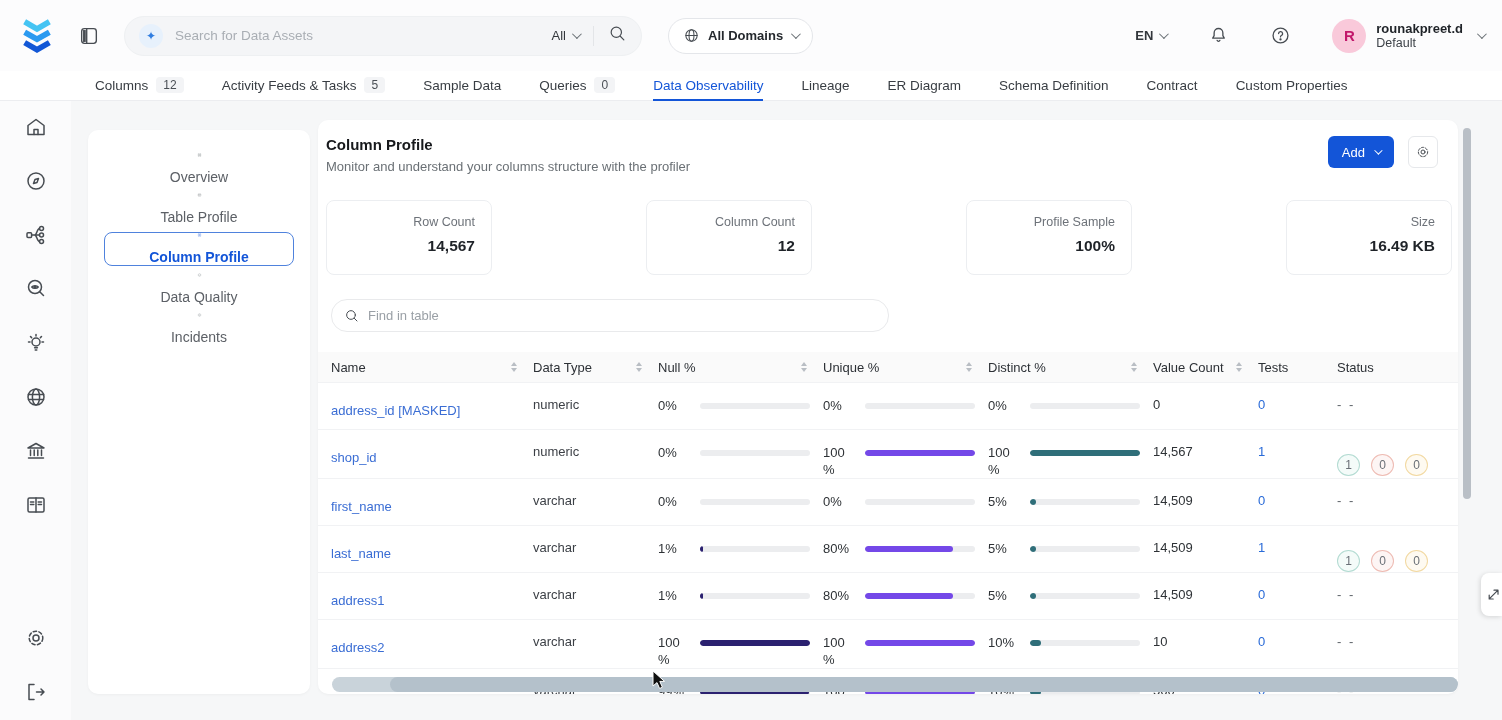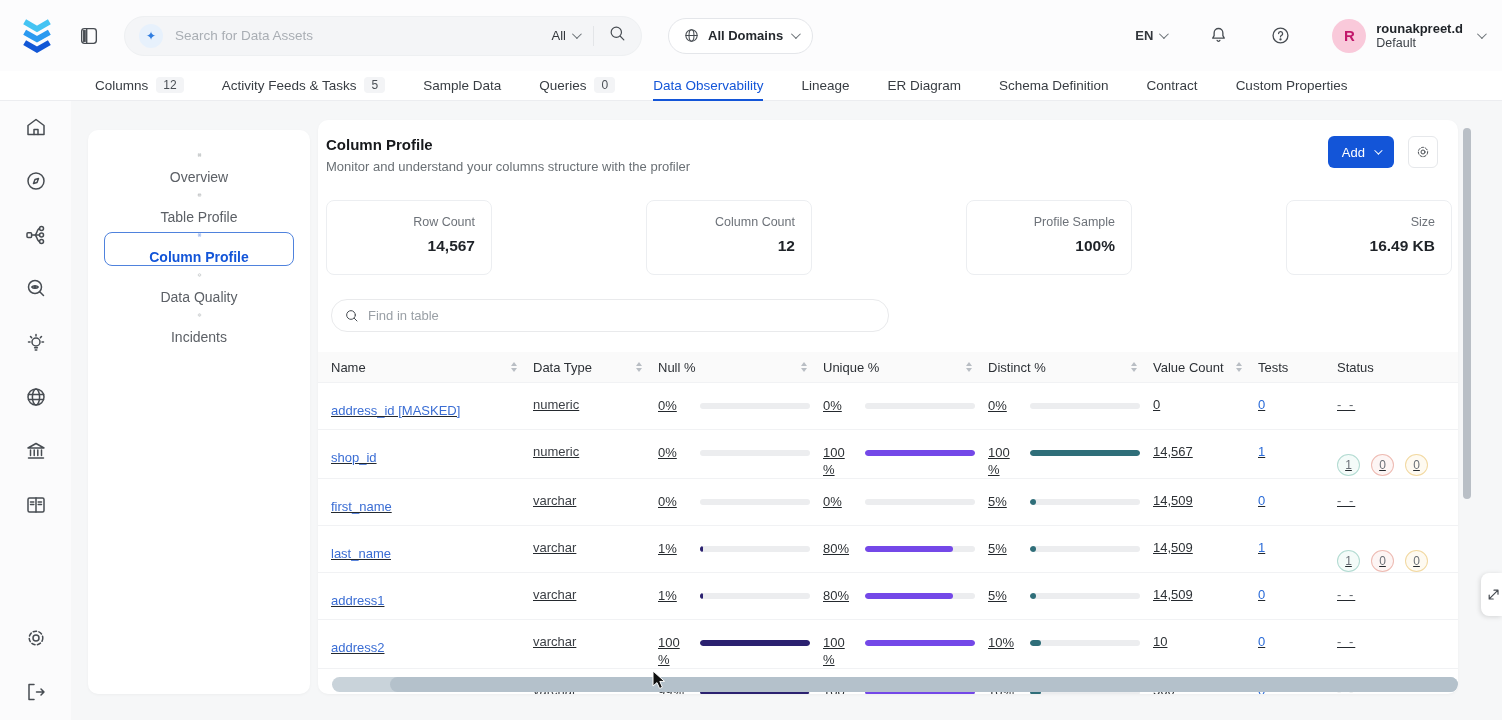--- a/index.html
+++ b/index.html
@@ -95,21 +95,21 @@
   .tgrid { display:grid; grid-template-columns:202px 125px 165px 165px 165px 105px 79px 110px;
     padding-left:13px; }
   .thead { margin-top:20px; background:#fafafa; height:30px; align-items:center;
     font-size:13px; color:#2d3136; }
   .th { display:flex; align-items:center; padding-right:16px; }
   .th .sort { margin-left:auto; display:flex; flex-direction:column; gap:2px; }
   .sort i { width:0; height:0; border-left:3.5px solid transparent; border-right:3.5px solid transparent; }
   .sort i.up { border-bottom:4px solid #b9bec4; }
   .sort i.dn { border-top:4px solid #b9bec4; }
 
-  .tbody { height:316px; overflow:hidden;text-decoration:underline; }
+  .tbody { height:316px; overflow:hidden; }
   .trow { border-top:1px solid #f1f2f4; min-height:47px; align-items:start; font-size:13px; }
   .trow > * { padding-top:14px; }
   .cell-name { padding-top:20px; }
   .cell-name a { color:#3a6dd4; text-decoration:none; cursor:pointer; }
   .cell-type { color:#3b3f45; }
   .metric { display:flex; align-items:flex-start; }
   .mlabel { width:34px; line-height:17px; color:#2e3236; }
   .track { width:110px; height:6px; border-radius:3px; background:#ecedef; margin-top:6px;
     margin-left:8px; overflow:hidden; display:block; }
   .fill { display:block; height:6px; border-radius:3px; }

